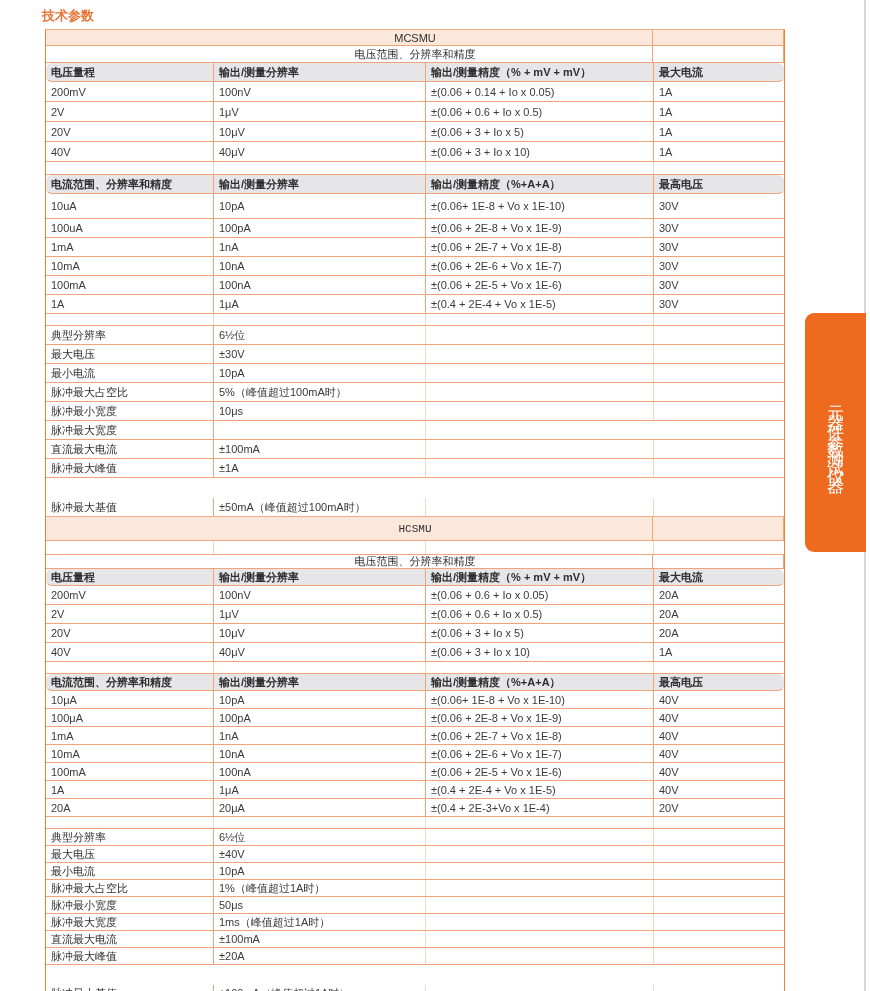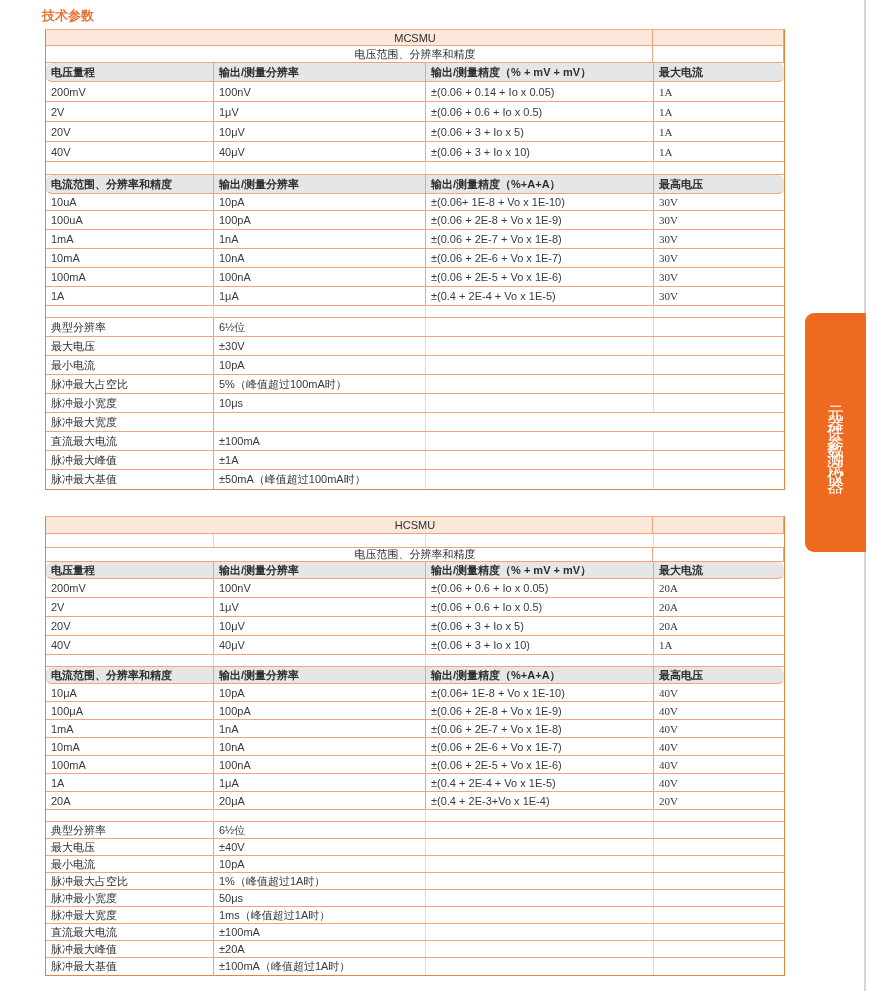--- a/index.html
+++ b/index.html
@@ -32,30 +32,30 @@
     border:1px solid var(--b-strong);
     border-top-color:var(--b-top);
     background:#fff;
   }
   .row{
     display:grid;
     grid-template-columns:168px 212px 228px 131px;
     border-bottom:1px solid var(--b-light);
     position:relative;
   }
-  .spec-table > .row:last-child{border-bottom:none;}
+  .spec-table > .row:last-child{border-bottom:none;margin-top:20px;}
   .row.merge{grid-template-columns:607px 131px;}
   .cell{
     border-right:1px solid var(--b-light);
     display:flex;align-items:center;
     padding-left:5px;
     font-size:11px;
     overflow:hidden;white-space:nowrap;
   }
-  .cell:last-child{border-right:none;font-family:Liberation Serif, serif;}
+  .cell:last-child{border-right:none;}
   .cell.faint{border-right-color:var(--b-faint);}
   .row.peach{background:var(--peach);}
   .row.head{background:var(--grayhead);border-radius:6px;}
   .row.head .cell{font-weight:bold;color:#2E2E2E;}
   .merge-label{
     position:absolute;left:0;top:0;width:100%;height:100%;
     display:flex;align-items:center;justify-content:center;
     font-size:11px;color:#2E2E2E;
   }
   .spec-label{font-weight:normal;color:#2E2E2E;}
@@ -125,21 +125,21 @@
       <div class="cell faint"></div>
       <div class="cell faint"></div>
       <div class="cell faint"></div>
     </div>
     <div class="row head" style="height: 19px;">
       <div class="cell">电流范围、分辨率和精度</div>
       <div class="cell">输出/测量分辨率</div>
       <div class="cell">输出/测量精度（%+A+A）</div>
       <div class="cell">最高电压</div>
     </div>
-    <div class="row " style="height: 17px;">
+    <div class="row " style="height: 25px;">
       <div class="cell">10uA</div>
       <div class="cell">10pA</div>
       <div class="cell">±(0.06+ 1E-8 + Vo x 1E-10)</div>
       <div class="cell">30V</div>
     </div>
     <div class="row " style="height: 19px;">
       <div class="cell">100uA</div>
       <div class="cell">100pA</div>
       <div class="cell">±(0.06 + 2E-8 + Vo x 1E-9)</div>
       <div class="cell">30V</div>
@@ -223,21 +223,21 @@
     </div>
     <div class="row spec" style="height: 19px;">
       <div class="cell spec-label">脉冲最大基值</div>
       <div class="cell faint">±50mA（峰值超过100mA时）</div>
       <div class="cell faint"></div>
       <div class="cell"></div>
     </div>
   </div>
 
 <div class="spec-table" id="table-1" style="top:516px">
-    <div class="row merge peach" style="height: 17px;">
+    <div class="row merge peach" style="height: 24px; font-family: Liberation Mono, monospace;">
       <div class="cell"></div>
       <div class="cell"></div>
       <div class="merge-label">HCSMU</div>
     </div>
     <div class="row spacer" style="height: 14px;">
       <div class="cell faint"></div>
       <div class="cell faint"></div>
       <div class="cell faint"></div>
       <div class="cell faint"></div>
     </div>

